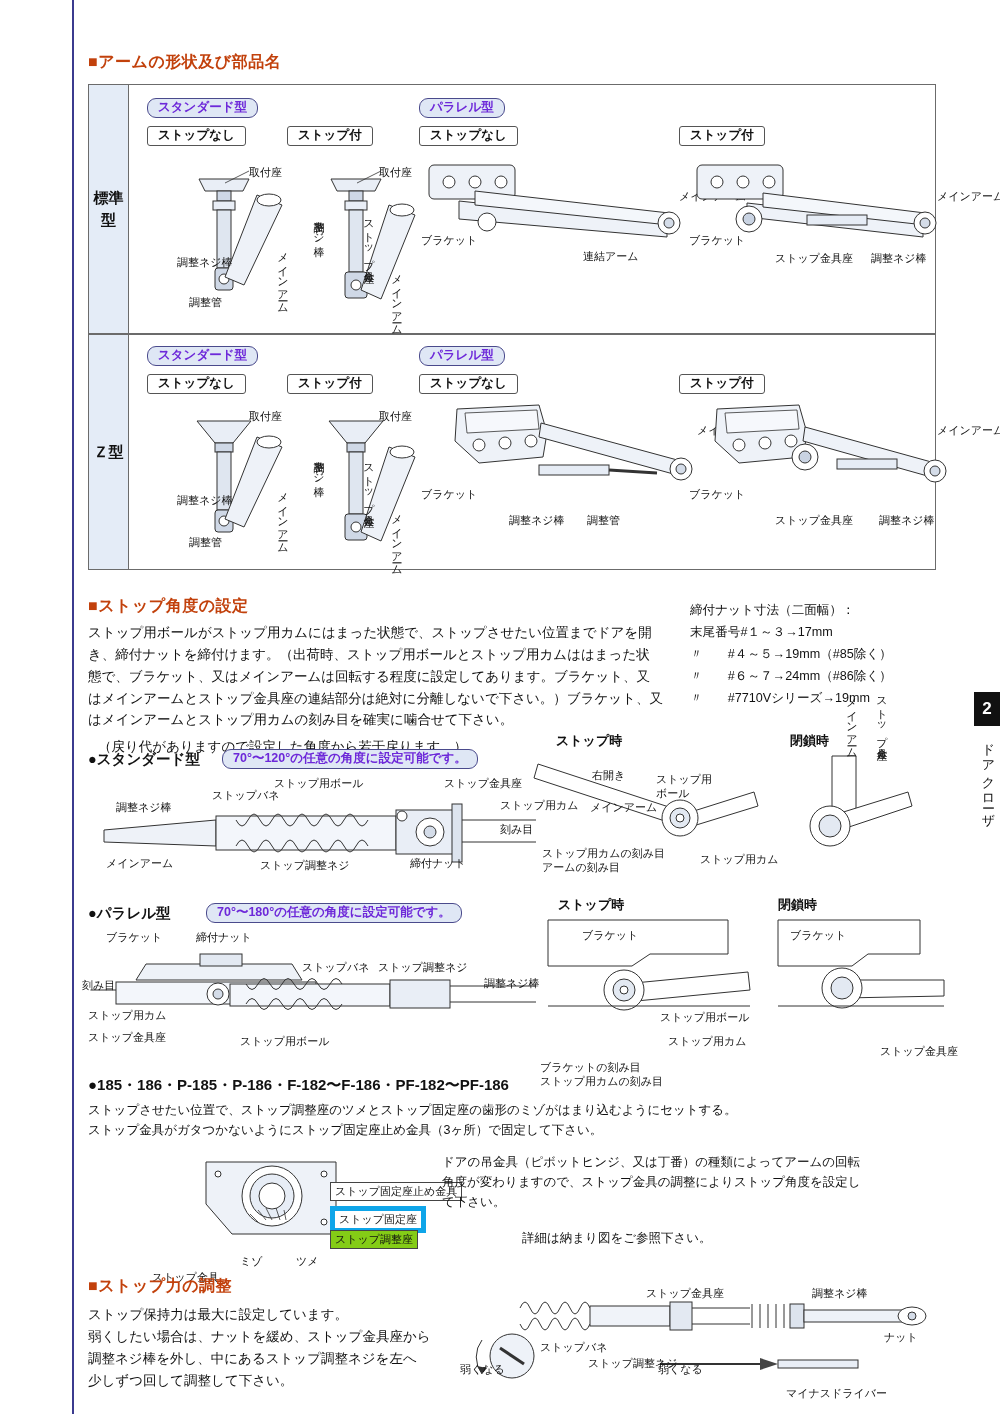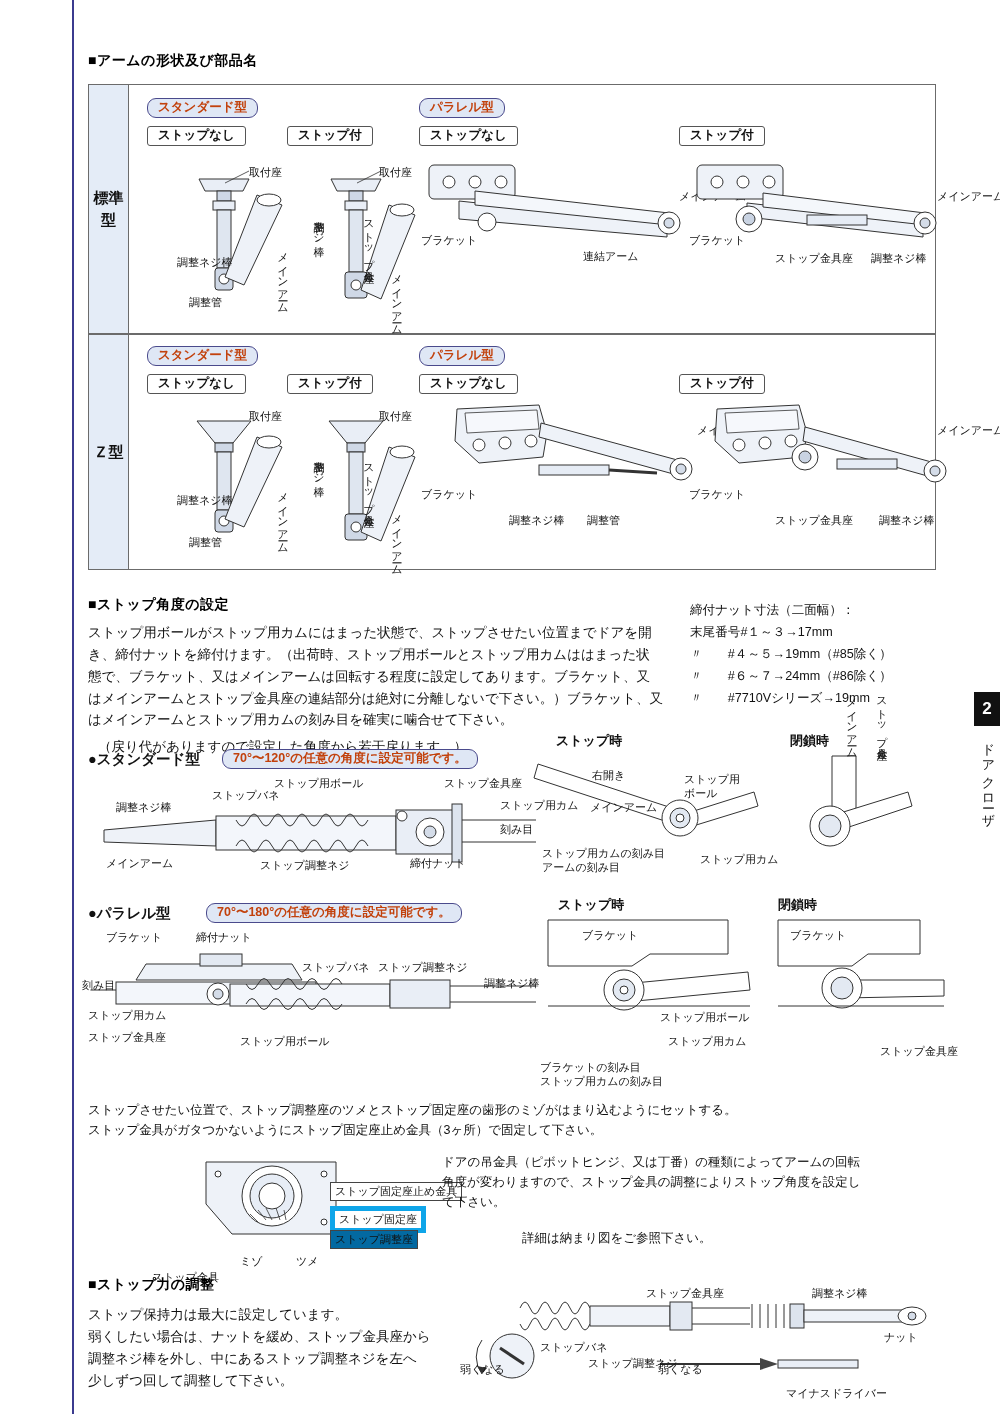--- a/index.html
+++ b/index.html
@@ -9,26 +9,26 @@
     font-family:"Liberation Sans","DejaVu Sans",sans-serif;
     color:#1a1a1a;
     overflow:hidden;
   }
   .page{position:absolute;inset:0;}
 
   
   .left-rule{position:absolute;left:72px;top:0;width:2px;height:1414px;background:#3b3b8f;}
 
   
-  .sec-head{position:absolute;color:#000000;font-weight:bold;font-size:14px;letter-spacing:0.5px;}
+  .sec-head{position:absolute;color:#c2410c;font-weight:bold;font-size:16px;letter-spacing:0.5px;}
 
   
   .pill{
     display:inline-block;border:1px solid #4a4a8c;border-radius:9px;
-    background:#dfe7f5;color:#c2410c;font-size:12.5px;font-weight:bold;
+    background:#dfe7f5;color:#6d28d9;font-size:12.5px;font-weight:bold;
     padding:2px 10px;line-height:1.1;white-space:nowrap;
   }
   .pill.plain{background:#ffffff;border:1px solid #555;color:#111;border-radius:3px;font-weight:bold;}
 
   
   .tbl{position:absolute;border:1px solid #6b6b6b;box-sizing:border-box;background:#fff;}
   .tbl .side{
     position:absolute;left:0;top:0;width:40px;height:100%;
     background:#e4ecf7;border-right:1px solid #6b6b6b;box-sizing:border-box;
   }
@@ -266,21 +266,21 @@
   <div class="lbl" style="left:556px;top:732px;font-size:13px;font-weight:bold;">ストップ時</div>
   <div class="lbl" style="left:790px;top:732px;font-size:13px;font-weight:bold;">閉鎖時</div>
   <svg class="diag" style="left:528px;top:752px;" width="230" height="120">
     <path d="M10,12 L150,58 L146,72 L6,26 Z" fill="#fff" stroke="#333" stroke-width="1"></path>
     <path d="M150,64 L226,40 L230,54 L152,78 Z" fill="#fff" stroke="#333" stroke-width="1"></path>
     <circle cx="152" cy="66" r="18" fill="#fff" stroke="#333" stroke-width="1"></circle>
     <circle cx="152" cy="66" r="10" fill="#e3e9f2" stroke="#333" stroke-width="1"></circle>
     <circle cx="152" cy="66" r="4" fill="#fff" stroke="#333" stroke-width="1"></circle>
   </svg>
   <div class="lbl" style="left:576px;top:768px;margin-left:16px;">右開き</div>
-  <div class="lbl" style="left:656px;top:772px;line-height:1.3;margin-left:28px;">ストップ用<br>ボール</div>
+  <div class="lbl" style="left:656px;top:772px;line-height:1.3;">ストップ用<br>ボール</div>
   <div class="lbl" style="left:590px;top:800px;">メインアーム</div>
   <div class="lbl" style="left:542px;top:846px;line-height:1.3;">ストップ用カムの刻み目<br>アームの刻み目</div>
   <div class="lbl" style="left:700px;top:852px;">ストップ用カム</div>
 
   <svg class="diag" style="left:780px;top:752px;" width="160" height="120">
     <path d="M52,4 L76,4 L76,60 L52,60 Z" fill="#fff" stroke="#333" stroke-width="1"></path>
     <path d="M44,66 L128,40 L132,54 L48,82 Z" fill="#fff" stroke="#333" stroke-width="1"></path>
     <circle cx="50" cy="74" r="20" fill="#fff" stroke="#333" stroke-width="1"></circle>
     <circle cx="50" cy="74" r="11" fill="#e3e9f2" stroke="#333" stroke-width="1"></circle>
   </svg>
@@ -335,38 +335,39 @@
   <svg class="diag" style="left:760px;top:918px;" width="185" height="118">
     <path d="M18,2 L160,2 L160,36 L108,36 L92,48 L18,48 Z" fill="#fff" stroke="#333" stroke-width="1"></path>
     <path d="M82,62 L184,62 L184,78 L84,80 Z" fill="#fff" stroke="#333" stroke-width="1"></path>
     <circle cx="82" cy="70" r="20" fill="#fff" stroke="#333" stroke-width="1"></circle>
     <circle cx="82" cy="70" r="11" fill="#e3e9f2" stroke="#333" stroke-width="1"></circle>
     <line x1="18" y1="88" x2="184" y2="88" stroke="#333" stroke-width="1"></line>
   </svg>
   <div class="lbl" style="left:790px;top:928px;">ブラケット</div>
   <div class="lbl" style="left:880px;top:1044px;">ストップ金具座</div>
 
+  <div class="bullet" style="left:88px;top:1076px;font-size:15px;">●185・186・P-185・P-186・F-182〜F-186・PF-182〜PF-186</div>
   <div class="txt sm" style="left:88px;top:1100px;width:830px;">ストップさせたい位置で、ストップ調整座のツメとストップ固定座の歯形のミゾがはまり込むようにセットする。</div>
   <div class="txt sm" style="left:88px;top:1120px;width:830px;">ストップ金具がガタつかないようにストップ固定座止め金具（3ヶ所）で固定して下さい。</div>
 
   <svg class="diag" style="left:196px;top:1148px;" width="160" height="110">
     <path d="M10,14 L140,14 L140,86 L36,86 L10,56 Z" fill="#eef2f8" stroke="#333" stroke-width="1"></path>
     <circle cx="76" cy="48" r="30" fill="#fff" stroke="#333" stroke-width="1"></circle>
     <circle cx="76" cy="48" r="22" fill="#e7edf6" stroke="#333" stroke-width="1"></circle>
     <circle cx="76" cy="48" r="13" fill="#fff" stroke="#333" stroke-width="1"></circle>
     <g stroke="#333" stroke-width="0.8" fill="none">
       <path d="M54,66 l8,8 M62,62 l8,10 M70,60 l6,12 M80,60 l4,12 M88,62 l2,10"></path>
     </g>
     <circle cx="22" cy="26" r="3" fill="#fff" stroke="#333" stroke-width="1"></circle>
     <circle cx="128" cy="26" r="3" fill="#fff" stroke="#333" stroke-width="1"></circle>
     <circle cx="128" cy="74" r="3" fill="#fff" stroke="#333" stroke-width="1"></circle>
   </svg>
   <div class="lbl" style="left:330px;top:1182px;border:1px solid #444;padding:1px 4px;background:#fff;">ストップ固定座止め金具</div>
   <div class="lbl" style="left:330px;top:1206px;border:5px solid #0ea5e9;padding:1px 4px;background:#fff;">ストップ固定座</div>
-  <div class="lbl" style="left:330px;top:1230px;border:1px solid #444;padding:1px 4px;background:#0369a1;">ストップ調整座</div>
+  <div class="lbl" style="left:330px;top:1230px;border:1px solid #444;padding:1px 4px;background:#84cc16;">ストップ調整座</div>
   <div class="lbl" style="left:152px;top:1224px;margin-top:46px;">ストップ金具</div>
   <div class="lbl" style="left:240px;top:1254px;">ミゾ</div>
   <div class="lbl" style="left:296px;top:1254px;">ツメ</div>
 
   <div class="txt sm" style="left:442px;top:1152px;width:420px;">ドアの吊金具（ピボットヒンジ、又は丁番）の種類によってアームの回転角度が変わりますので、ストップ金具の調整によりストップ角度を設定して下さい。</div>
   <div class="txt sm" style="left:522px;top:1228px;width:400px;">詳細は納まり図をご参照下さい。</div>
 
   <div class="sec-head" style="left:88px;top:1276px;">■ストップ力の調整</div>
   <div class="txt" style="left:88px;top:1304px;">ストップ保持力は最大に設定しています。</div>
   <div class="txt" style="left:88px;top:1348px;">調整ネジ棒を外し、中にあるストップ調整ネジを左へ</div>

